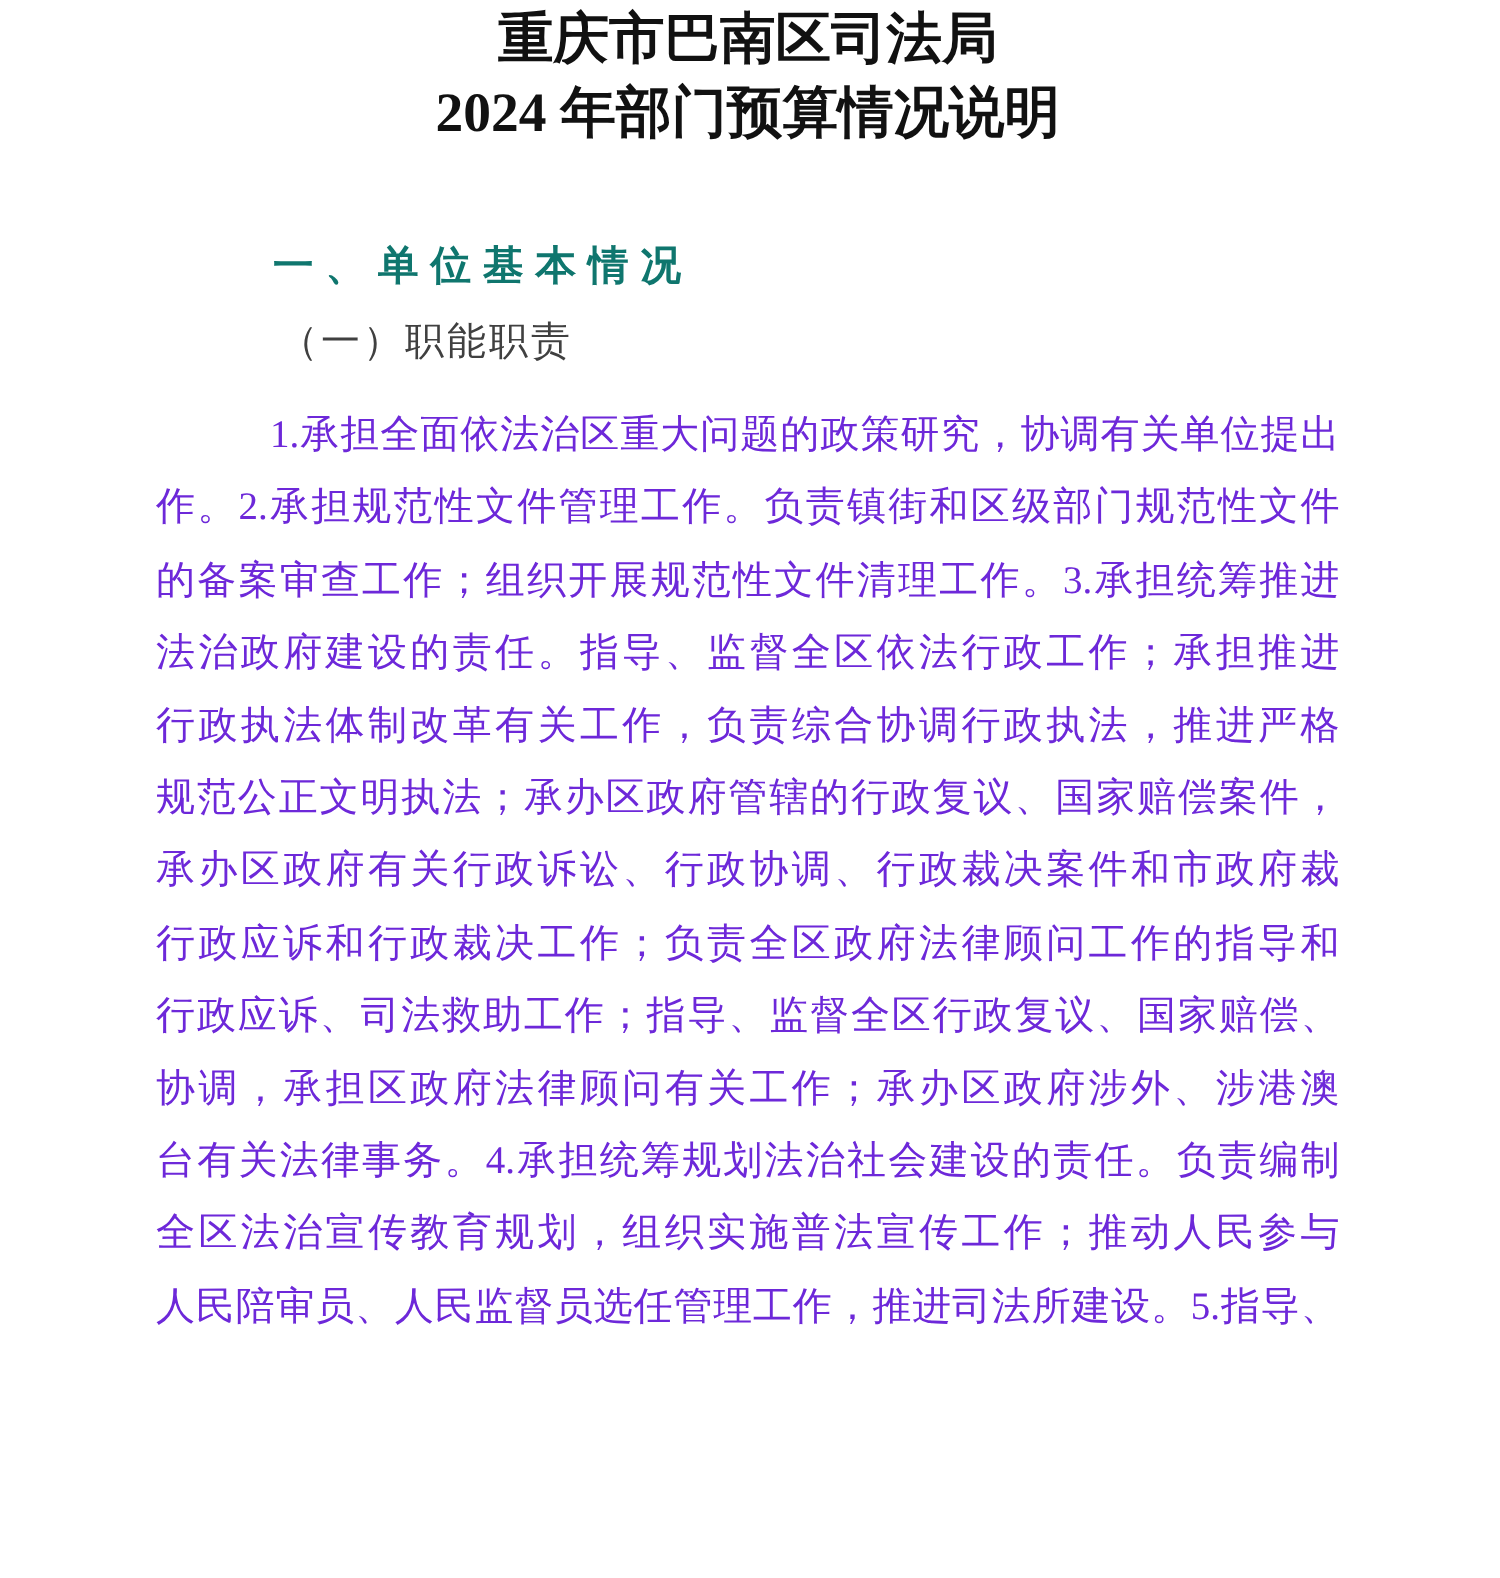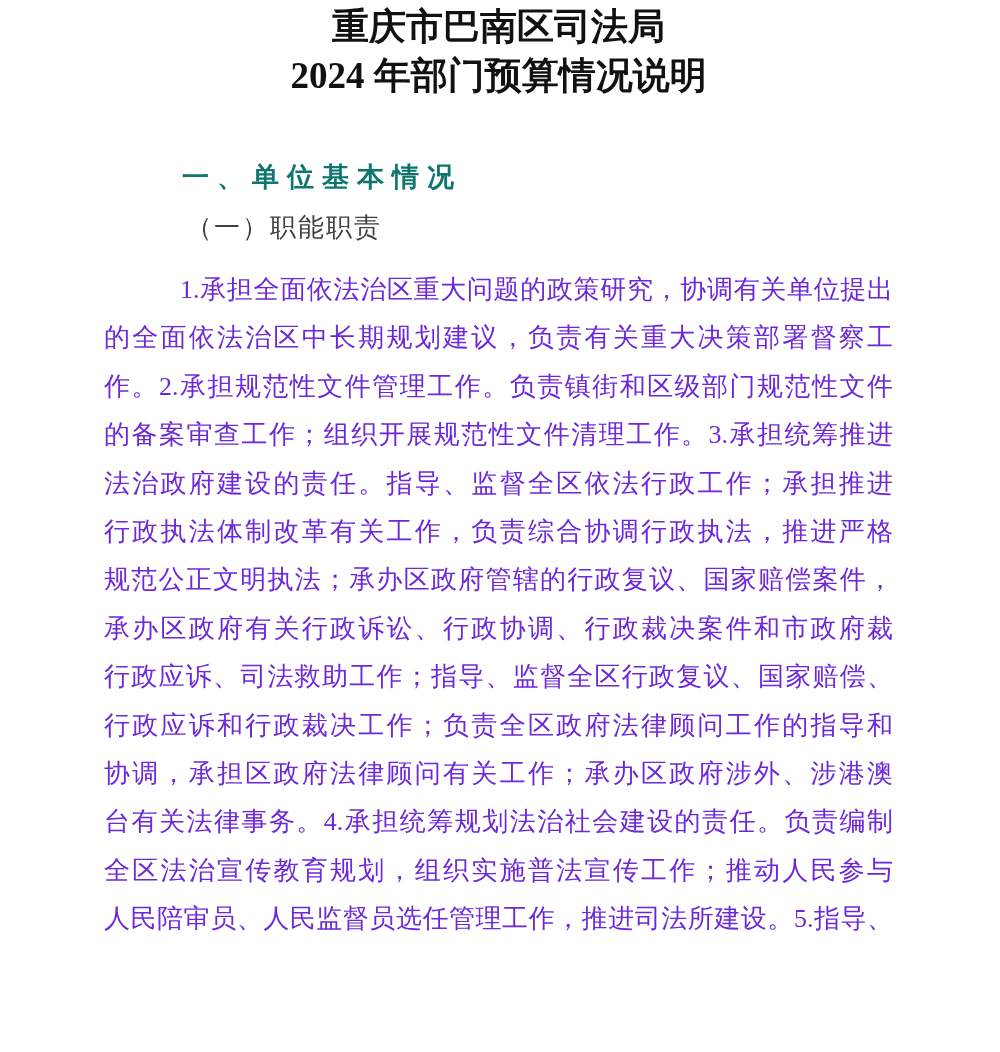--- a/index.html
+++ b/index.html
@@ -65,28 +65,27 @@
     <span class="title-line">重庆市巴南区司法局</span>
     <span class="title-line">2024 年部门预算情况说明</span>
   </h1>
 
   <h2 class="heading">一、单位基本情况</h2>
 
   <h3 class="subheading">（一）职能职责</h3>
 
   <div class="paragraph">
       <div class="body-line">1.承担全面依法治区重大问题的政策研究，协调有关单位提出</div>
-      <div class="body-line">的全面依法治区中长期规划建议，负责有关重大决策部署督察工</div>
       <div class="body-line">作。2.承担规范性文件管理工作。负责镇街和区级部门规范性文件</div>
       <div class="body-line">的备案审查工作；组织开展规范性文件清理工作。3.承担统筹推进</div>
       <div class="body-line">法治政府建设的责任。指导、监督全区依法行政工作；承担推进</div>
       <div class="body-line">行政执法体制改革有关工作，负责综合协调行政执法，推进严格</div>
       <div class="body-line">规范公正文明执法；承办区政府管辖的行政复议、国家赔偿案件，</div>
       <div class="body-line">承办区政府有关行政诉讼、行政协调、行政裁决案件和市政府裁</div>
+      <div class="body-line">行政应诉和行政裁决工作；负责全区政府法律顾问工作的指导和</div>
       <div class="body-line">行政应诉、司法救助工作；指导、监督全区行政复议、国家赔偿、</div>
-      <div class="body-line">行政应诉和行政裁决工作；负责全区政府法律顾问工作的指导和</div>
       <div class="body-line">协调，承担区政府法律顾问有关工作；承办区政府涉外、涉港澳</div>
       <div class="body-line">台有关法律事务。4.承担统筹规划法治社会建设的责任。负责编制</div>
       <div class="body-line">全区法治宣传教育规划，组织实施普法宣传工作；推动人民参与</div>
       <div class="body-line">人民陪审员、人民监督员选任管理工作，推进司法所建设。5.指导、</div>
     </div>
 
 </div>
 
 </body></html>

